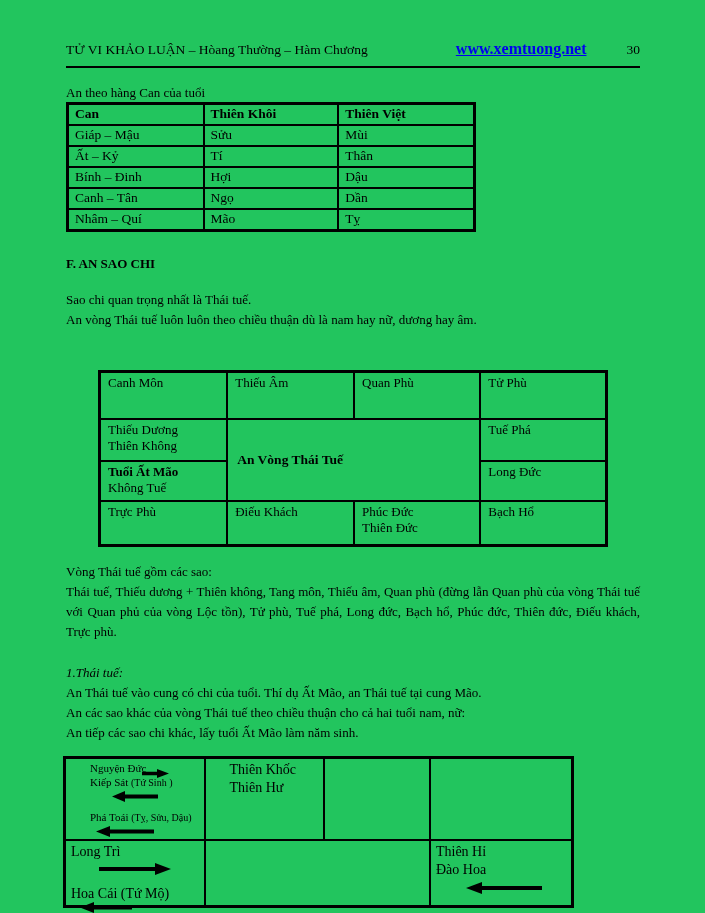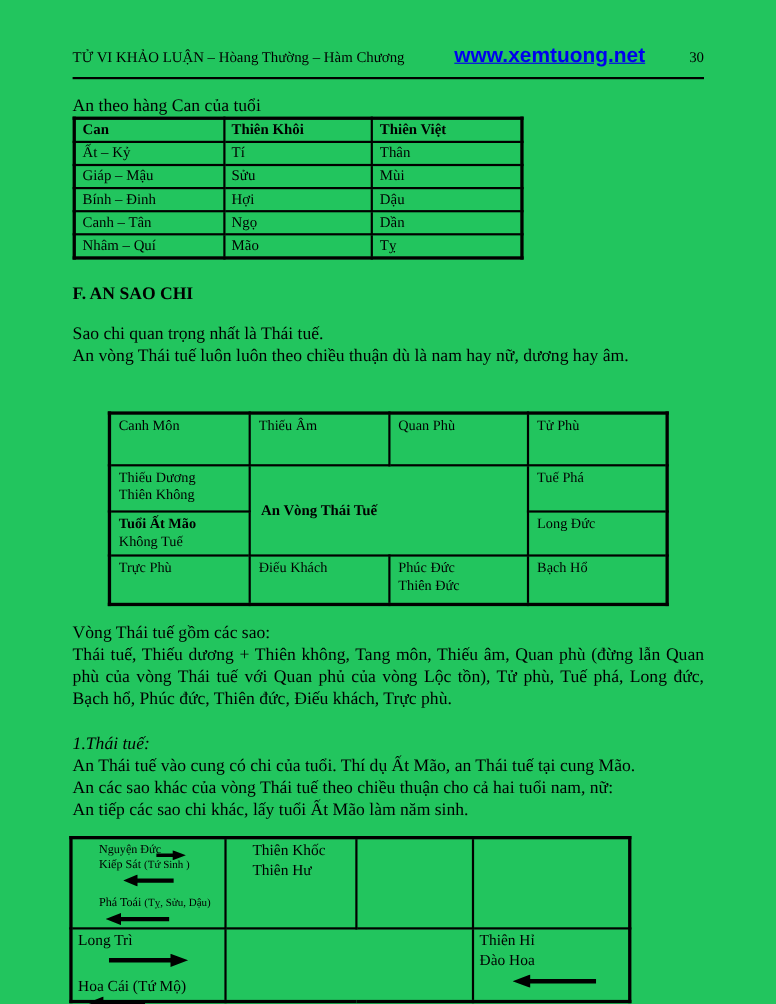--- a/index.html
+++ b/index.html
@@ -7,28 +7,28 @@
     position:relative;width:705px;height:913px;margin:0 auto;
     background:#22c55e;color:#000;overflow:hidden;
     font-family:"Liberation Serif","DejaVu Serif",serif;
   }
   .content{padding:40px 65px 0 66px;}
 
   
   .docheader{display:flex;align-items:baseline;font-size:13.5px;white-space:nowrap;}
   .doc-title{flex:1;}
   .site-link{
-    font-family:Liberation Sans, sans-serif;
-    font-weight:bold;font-size:19px;color:#0000ee;
+    font-family:Liberation Serif, serif;
+    font-weight:bold;font-size:16px;color:#0000ee;
     text-decoration:underline;margin-right:40px;cursor:pointer;
   }
   .page-num{font-size:13.5px;}
   .header-rule{border:none;border-top:2px solid #000;margin:8px 0 0 0;}
 
-  p{margin:0;font-size:16px;line-height:20px;}
+  p{margin:0;font-size:13px;line-height:20px;}
   .tight{line-height:15px;margin-top:17px;}
   .justify{text-align:justify;}
   .italic{font-style:italic;}
   .heading{font-weight:bold;margin-top:22px;}
 
   
   table{border-collapse:collapse;border:3px solid #000;}
   td,th{border:2px solid #000;padding:1px 6px;vertical-align:top;
         text-align:left;font-size:13.5px;font-weight:normal;}
   th{font-weight:bold;}
@@ -82,28 +82,28 @@
     <p class="tight">An theo hàng Can của tuổi</p>
 
     <table class="t1">
       <tbody>
           <tr>
         <th class="c1">Can</th>
         <th class="c2">Thiên Khôi</th>
         <th class="c3">Thiên Việt</th>
       </tr>
       <tr>
+        <td>Giáp – Mậu</td>
+        <td>Sửu</td>
+        <td>Mùi</td>
+      </tr>
+      <tr>
         <td>Ất – Kỷ</td>
         <td>Tí</td>
         <td>Thân</td>
-      </tr>
-      <tr>
-        <td>Giáp – Mậu</td>
-        <td>Sửu</td>
-        <td>Mùi</td>
       </tr>
       <tr>
         <td>Bính – Đinh</td>
         <td>Hợi</td>
         <td>Dậu</td>
       </tr>
       <tr>
         <td>Canh – Tân</td>
         <td>Ngọ</td>
         <td>Dần</td>

